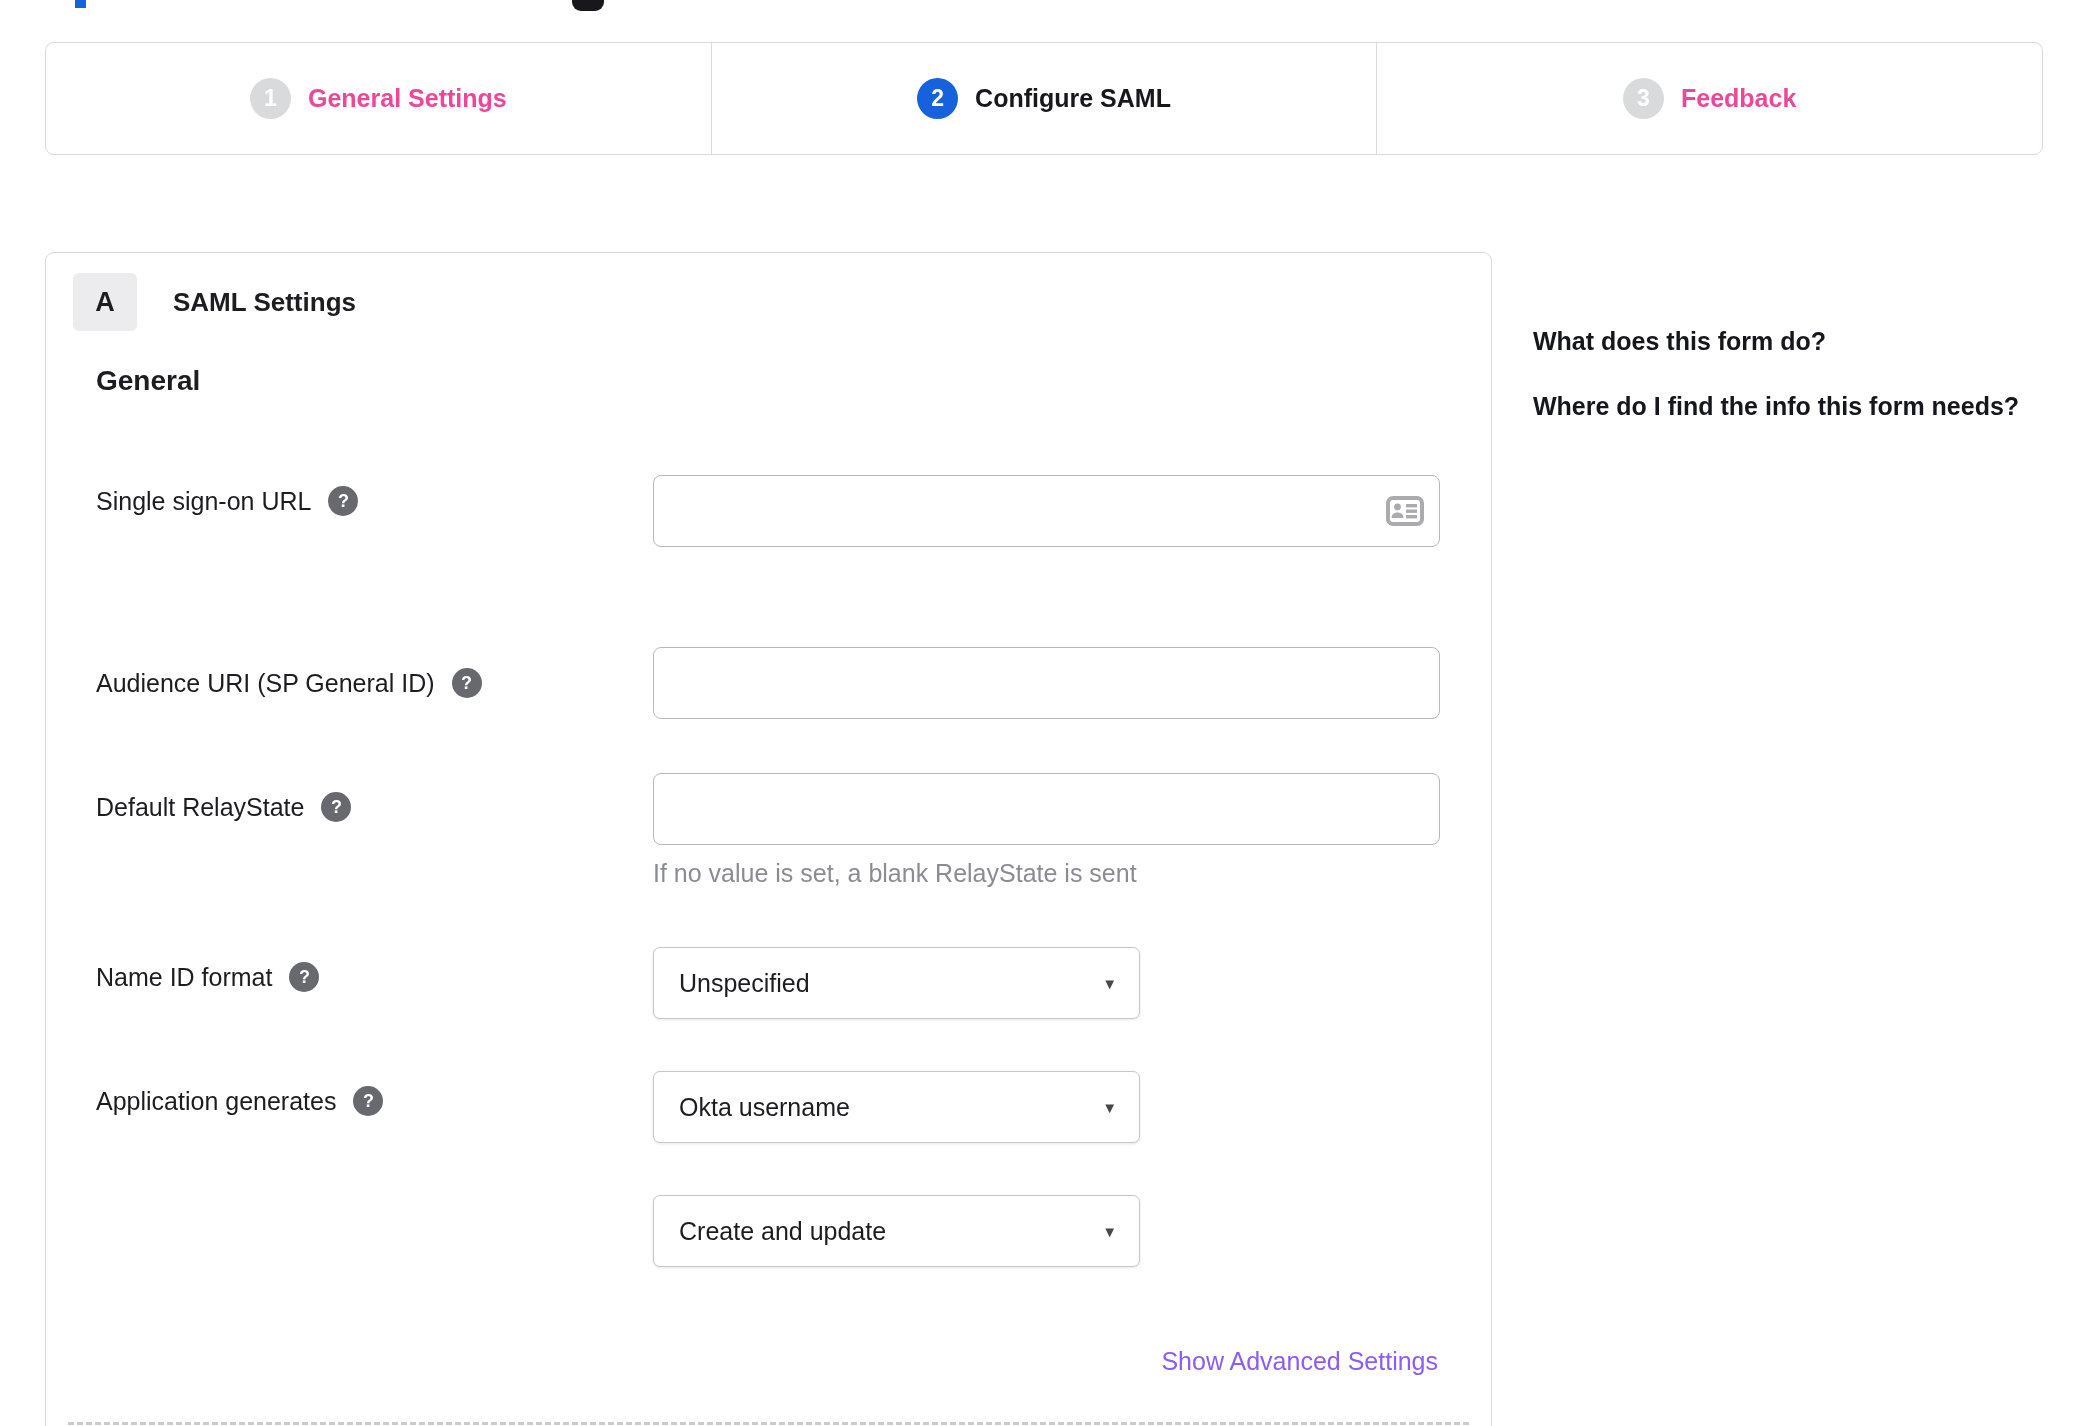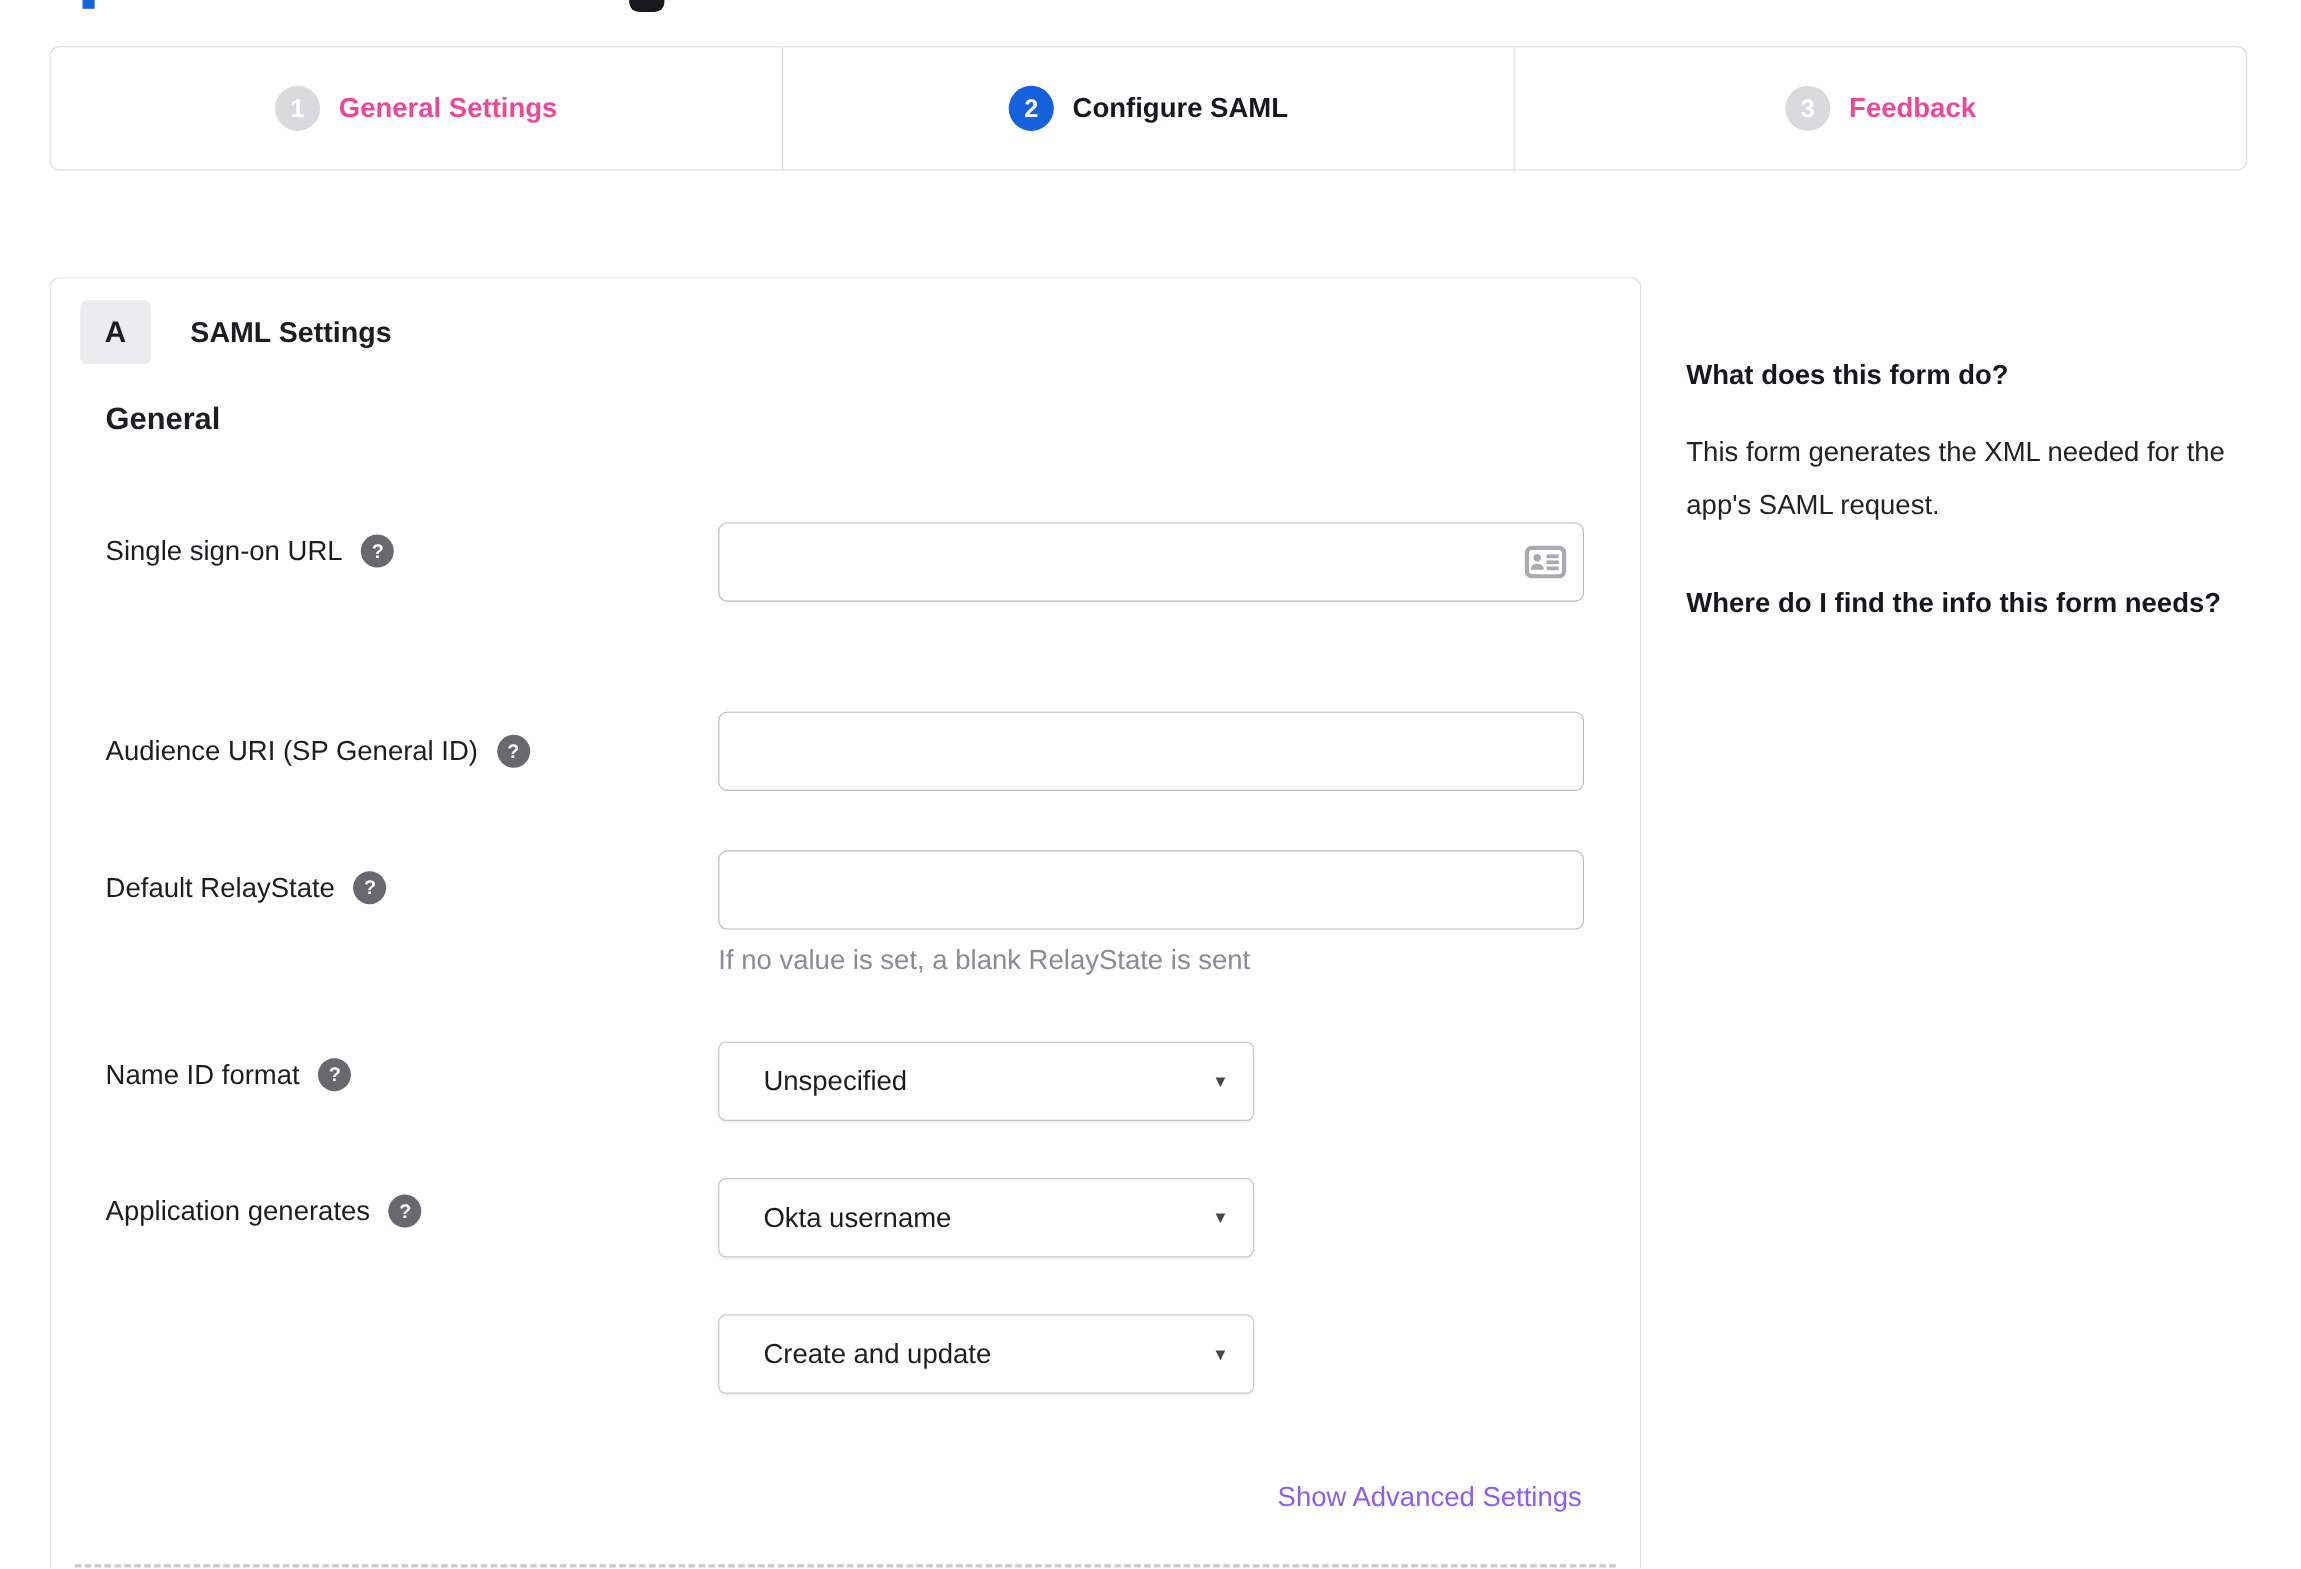--- a/index.html
+++ b/index.html
@@ -73,21 +73,21 @@
   }
   .checkbox-label { font-size:25px; color:#1d1d21; }
 
   .hint { position:absolute; left:607px; font-size:25px; color:#8b8b93; }
 
   .select {
     position:absolute; left:607px; width:487px; height:72px;
     border:1.5px solid #c6c7c9; border-radius:7px; background:#fff;
     box-shadow:0 1px 3px rgba(0,0,0,0.10);
     display:flex; align-items:center; justify-content:space-between;
-    padding:0 22px 0 40px; cursor:pointer;
+    padding:0 22px 0 25px; cursor:pointer;
   }
   .select-value { font-size:25px; color:#1d1d21; }
   .caret { font-size:15px; color:#47474c; }
 
   .advanced-link {
     position:absolute; right:53px; top:1094px;
     font-size:25px; font-weight:500; color:#8b5cf6; text-decoration:none; cursor:pointer;
   }
 
   
@@ -184,17 +184,16 @@
       <span class="caret">▼</span>
     </div>
 
     <a class="advanced-link" href="#">Show Advanced Settings</a>
 
     <div class="card-dash"></div>
   </div>
 
   <aside class="sidebar">
     <h3>What does this form do?</h3>
-    <p>This form generates the XML needed for the app's SAML request.</p>
     <h3>Where do I find the info this form needs?</h3>
   </aside>
 
 </div>
 
 </body></html>

